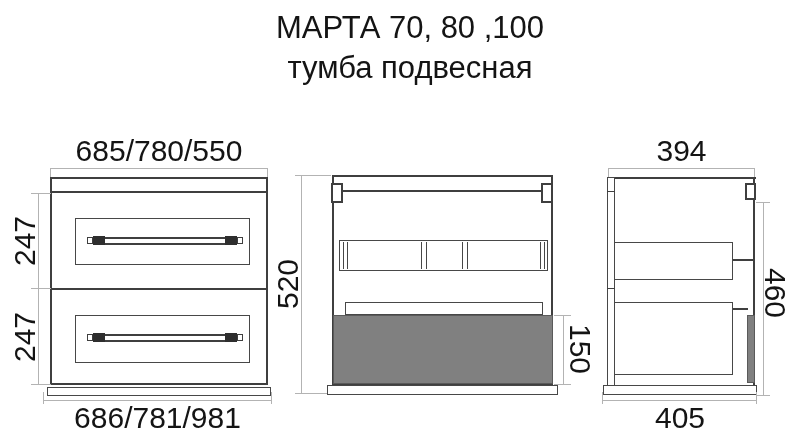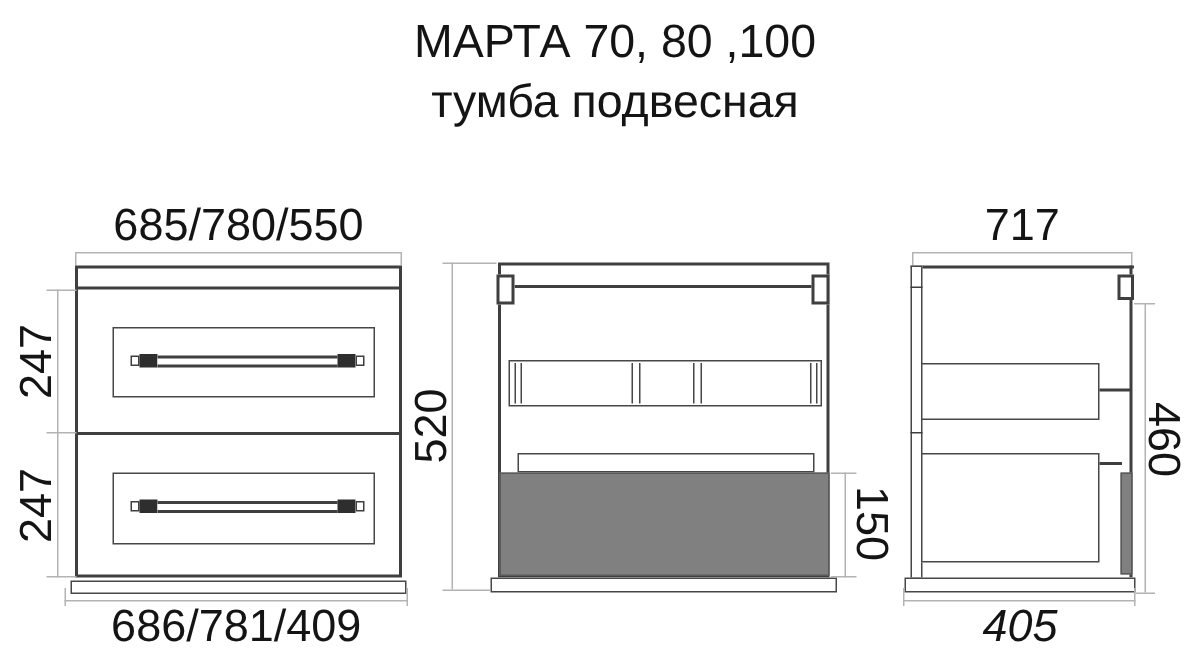--- a/index.html
+++ b/index.html
@@ -74,21 +74,21 @@
     <div class="dline" style="left:38px;top:193px;width:1px;height:192px;"></div>
     <div class="dline" style="left:31px;top:193px;width:20px;height:1px;"></div>
     <div class="dline" style="left:31px;top:288px;width:20px;height:1px;"></div>
     <div class="dline" style="left:31px;top:384px;width:20px;height:1px;"></div>
     <div class="dim rot ccw" style="left:-15px;top:226px;">247</div>
     <div class="dim rot ccw" style="left:-15px;top:322px;">247</div>
 
     <div class="dline" style="left:43px;top:392px;width:1px;height:12px;"></div>
     <div class="dline" style="left:271px;top:392px;width:1px;height:12px;"></div>
     <div class="dline" style="left:43px;top:400px;width:229px;height:1px;"></div>
-    <div class="dim" style="left:43px;top:403px;width:229px;">686/781/409</div>
+    <div class="dim" style="left:43px;top:403px;width:229px;">686/781/981</div>
   </div>
 
   <div>
     <div class="part" style="left:332px;top:175px;width:221px;height:210px;"></div>
     <div class="line" style="left:343px;top:190px;width:199px;height:2px;"></div>
     <div class="part" style="left:331px;top:183px;width:12px;height:20px;"></div>
     <div class="part" style="left:541px;top:183px;width:12px;height:20px;"></div>
 
     <div class="part thin" style="left:339px;top:240px;width:209px;height:31px;"></div>
     <div class="vseg" style="left:343px;"></div>
@@ -109,21 +109,21 @@
     <div class="dline" style="left:295px;top:393px;width:32px;height:1px;"></div>
     <div class="dim rot ccw" style="left:248px;top:269px;">520</div>
 
     <div class="dline" style="left:563px;top:315px;width:1px;height:70px;"></div>
     <div class="dline" style="left:554px;top:315px;width:17px;height:1px;"></div>
     <div class="dline" style="left:554px;top:384px;width:17px;height:1px;"></div>
     <div class="dim rot cw" style="left:540px;top:334px;">150</div>
   </div>
 
   <div>
-    <div class="dim" style="left:608px;top:136px;width:147px;">717</div>
+    <div class="dim" style="left:608px;top:136px;width:147px;">394</div>
     <div class="dline" style="left:608px;top:168px;width:147px;height:1px;"></div>
     <div class="dline" style="left:608px;top:168px;width:1px;height:9px;"></div>
     <div class="dline" style="left:754px;top:168px;width:1px;height:9px;"></div>
 
     <div class="line" style="left:607px;top:177px;width:149px;height:2px;"></div>
     <div class="part thin" style="left:607px;top:177px;width:8px;height:209px;"></div>
     <div class="line" style="left:607px;top:191px;width:8px;height:1px;"></div>
     <div class="line" style="left:607px;top:288px;width:8px;height:1px;"></div>
     <div class="line" style="left:753px;top:177px;width:2px;height:208px;"></div>
     <div class="part" style="left:745px;top:183px;width:11px;height:17px;"></div>
@@ -137,16 +137,16 @@
     <div class="part thin" style="left:603px;top:385px;width:154px;height:10px;"></div>
 
     <div class="dline" style="left:756px;top:202px;width:14px;height:1px;"></div>
     <div class="dline" style="left:763px;top:202px;width:1px;height:193px;"></div>
     <div class="dline" style="left:757px;top:395px;width:13px;height:1px;"></div>
     <div class="dim rot cw" style="left:735px;top:278px;">460</div>
 
     <div class="dline" style="left:602px;top:392px;width:1px;height:12px;"></div>
     <div class="dline" style="left:756px;top:392px;width:1px;height:12px;"></div>
     <div class="dline" style="left:602px;top:400px;width:155px;height:1px;"></div>
-    <div class="dim" style="left:605px;top:403px;width:150px;font-style:italic;">405</div>
+    <div class="dim" style="left:605px;top:403px;width:150px;">405</div>
   </div>
 
 </div>
 
 </body></html>

